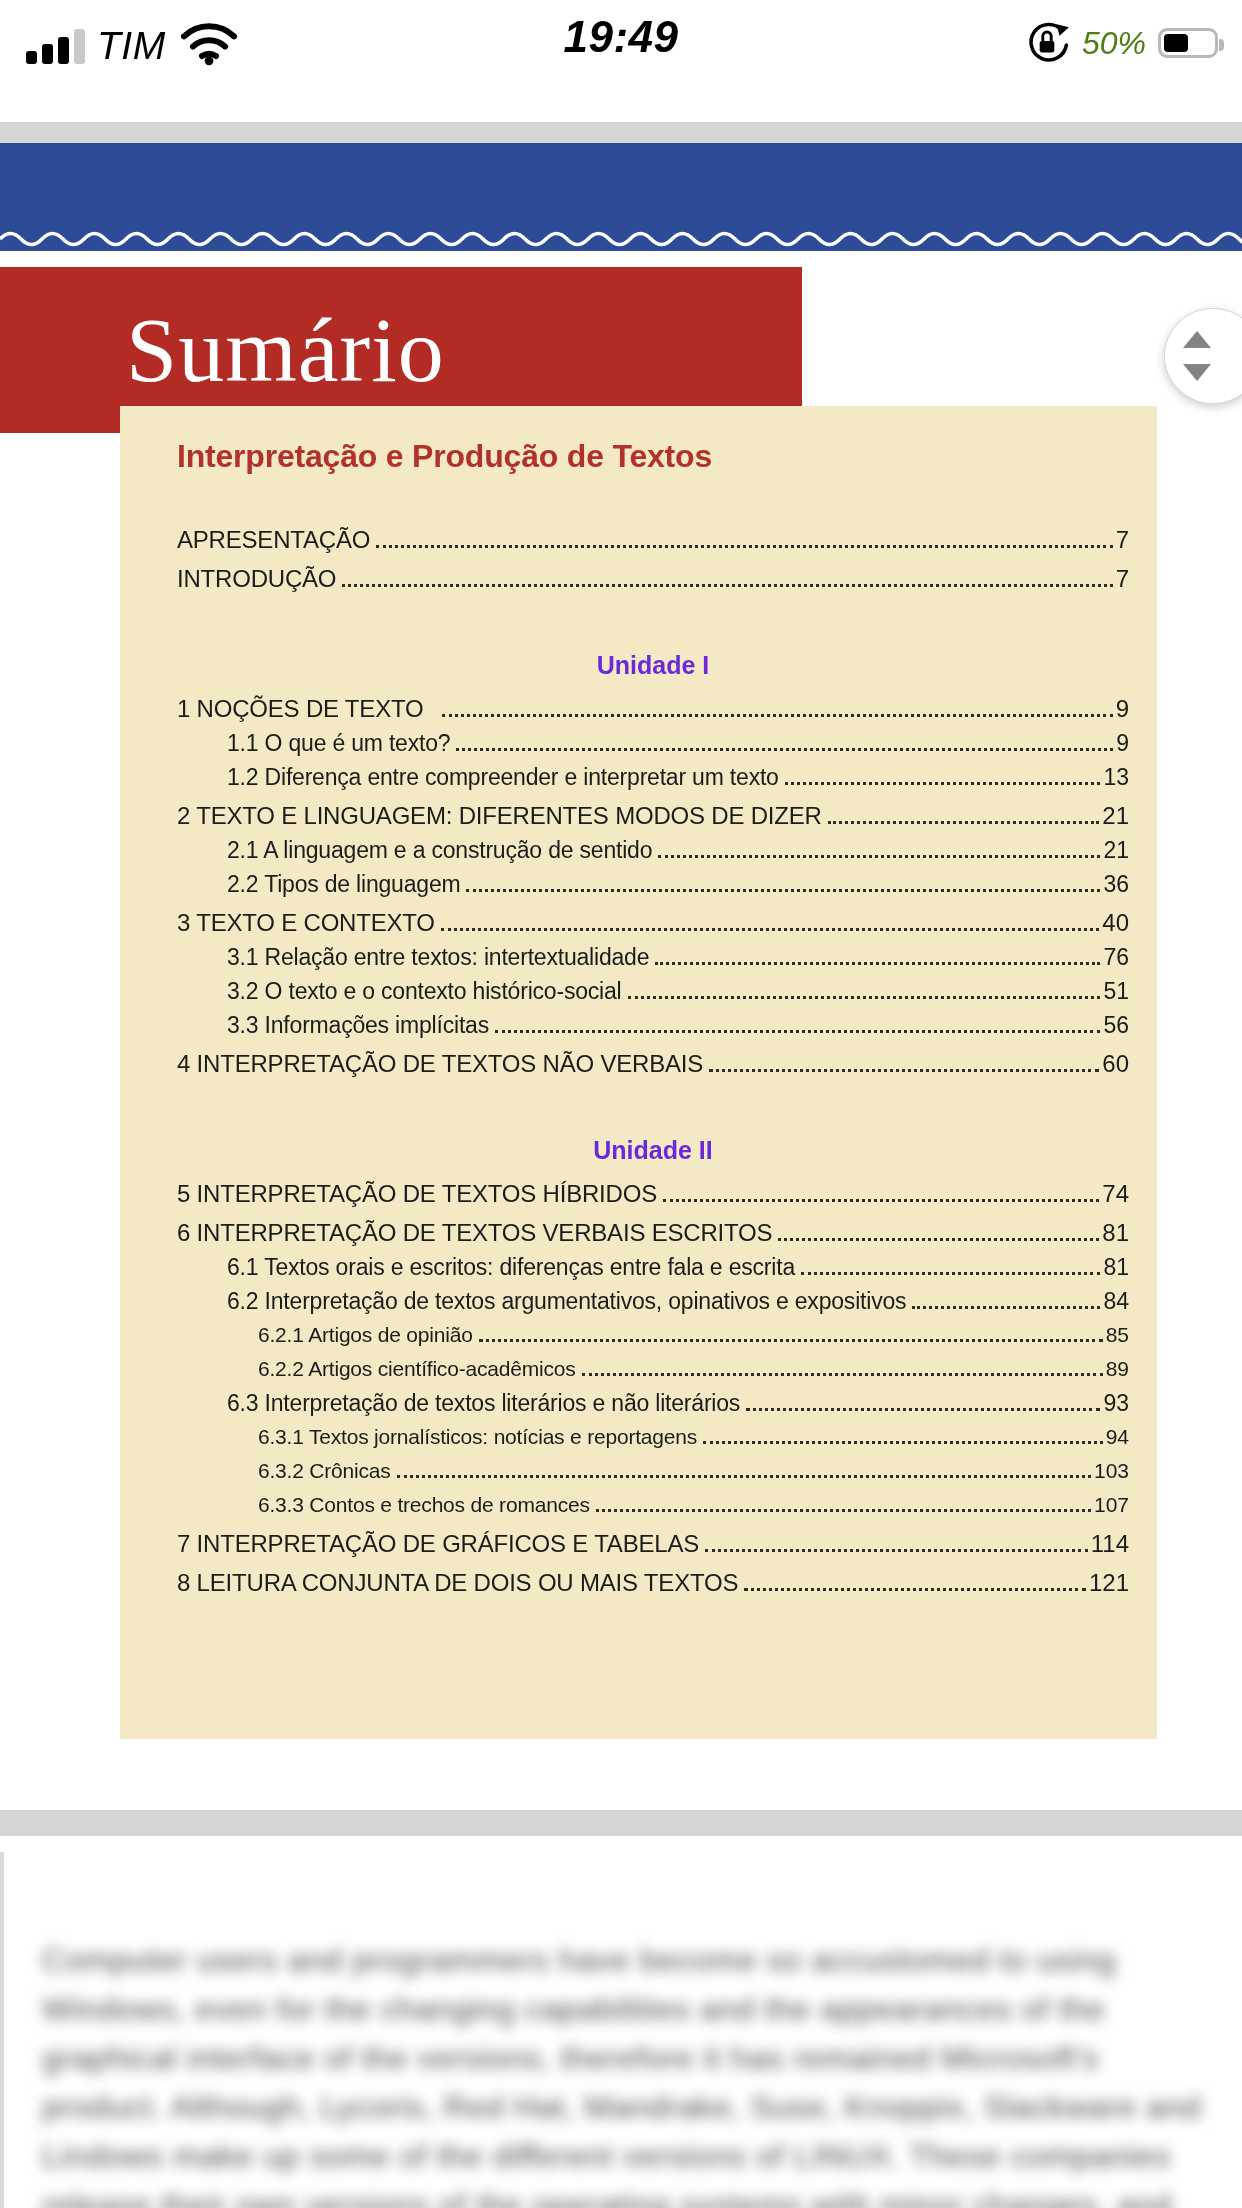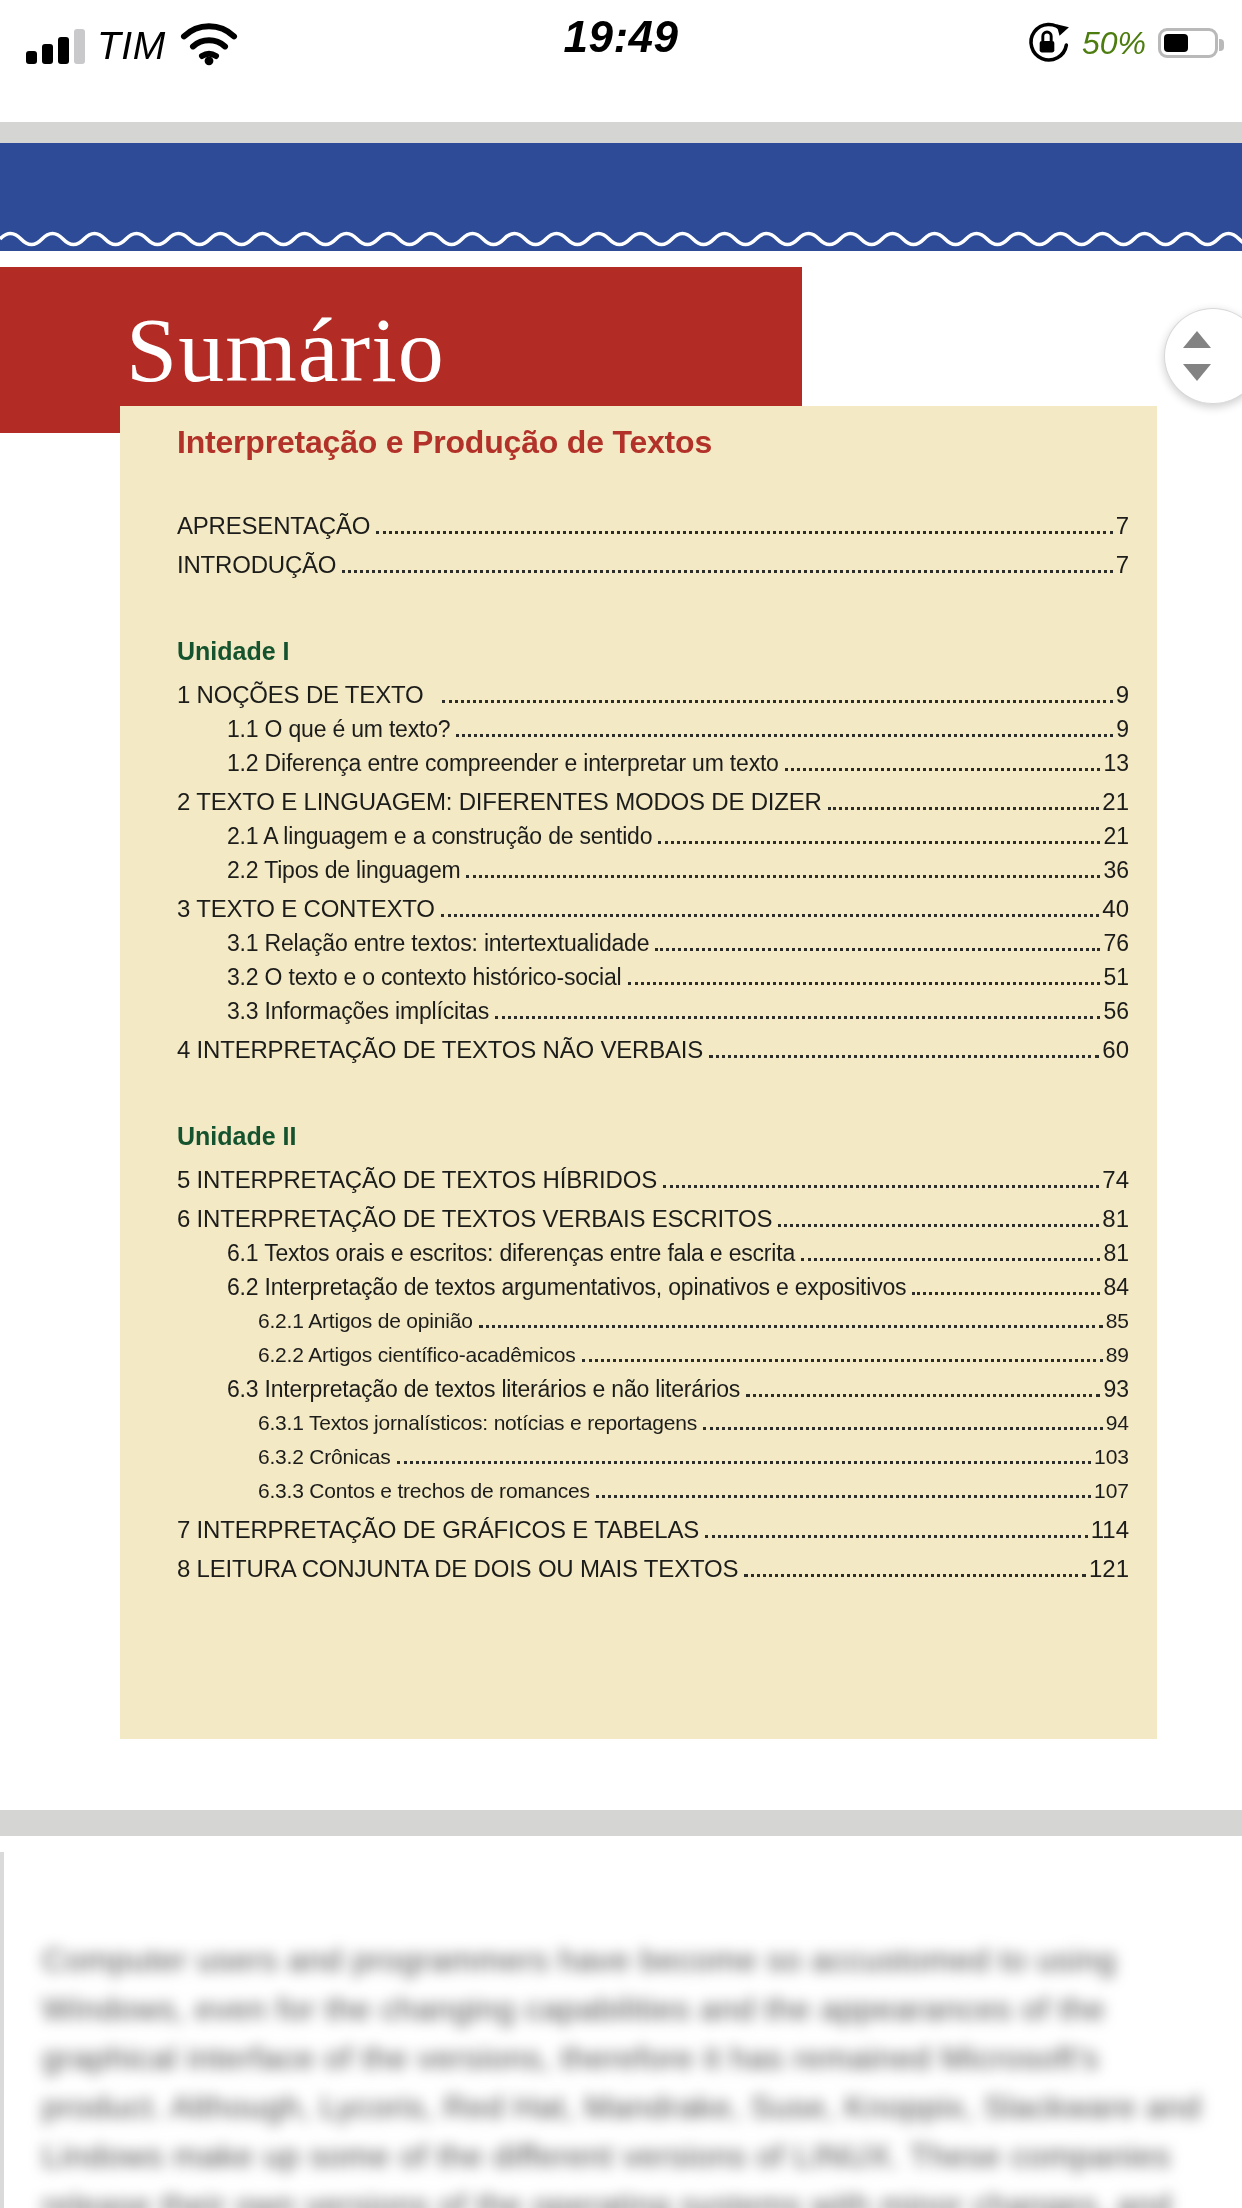--- a/index.html
+++ b/index.html
@@ -36,26 +36,26 @@
   .banner .t{font-family:"Liberation Serif",serif;font-size:92px;line-height:100px;color:#fff;
     padding-left:126px;letter-spacing:1px;}
   
   .pager{position:absolute;left:1164px;top:308px;width:98px;height:96px;border-radius:50%;
     background:#fff;border:1px solid #d8d8d8;box-shadow:0 3px 10px rgba(0,0,0,.20);}
   .pager .tri{position:absolute;left:18px;width:0;height:0;border-left:14px solid transparent;border-right:14px solid transparent;}
   .pager .up{top:22px;border-bottom:17px solid #838383;}
   .pager .down{top:55px;border-top:17px solid #838383;}
   
   .tocbox{position:absolute;left:120px;top:406px;width:1037px;height:1333px;
-    background:var(--toc-cream,#f3e9c5);padding:12px 28px 0 0;}
+    background:var(--toc-cream,#f3e9c5);padding:26px 28px 0 0;}
   .toc-heading{font-size:32px;font-weight:700;color:var(--heading-red,#b23129);
     margin:6px 0 48px 57px;letter-spacing:-0.2px;}
   .toc-list{display:block;}
-  .toc-section{font-size:25px;font-weight:700;color:#14532d;padding-left:57px;
-    margin-top:52px;margin-bottom:10px;line-height:34px;}
+  .toc-section{font-size:25px;font-weight:700;color:#6d28d9;padding-left:57px;
+    margin-top:52px;margin-bottom:10px;line-height:34px;text-align:center;}
   .toc-row{display:flex;align-items:baseline;line-height:34px;height:34px;}
   .toc-row .toc-label{white-space:pre;letter-spacing:-0.2px;}
   .toc-row .toc-leader{flex:1;display:inline-block;height:4px;border-bottom:3px dotted #2c2c29;margin:0 3px 0 6px;min-width:20px;}
   .toc-row .toc-page{letter-spacing:0;}
   .toc-row.lvl0{padding-left:57px;font-size:24px;margin-top:5px;}
   .toc-row.lvl1{padding-left:107px;font-size:23px;}
   .toc-row.lvl2{padding-left:138px;font-size:21px;}
   
   .nextpage-edge{position:absolute;left:0;top:1852px;width:4px;height:356px;background:#dadada;}
   .nextpage-text{position:absolute;left:0;top:1936px;width:100%;padding:0 42px;

